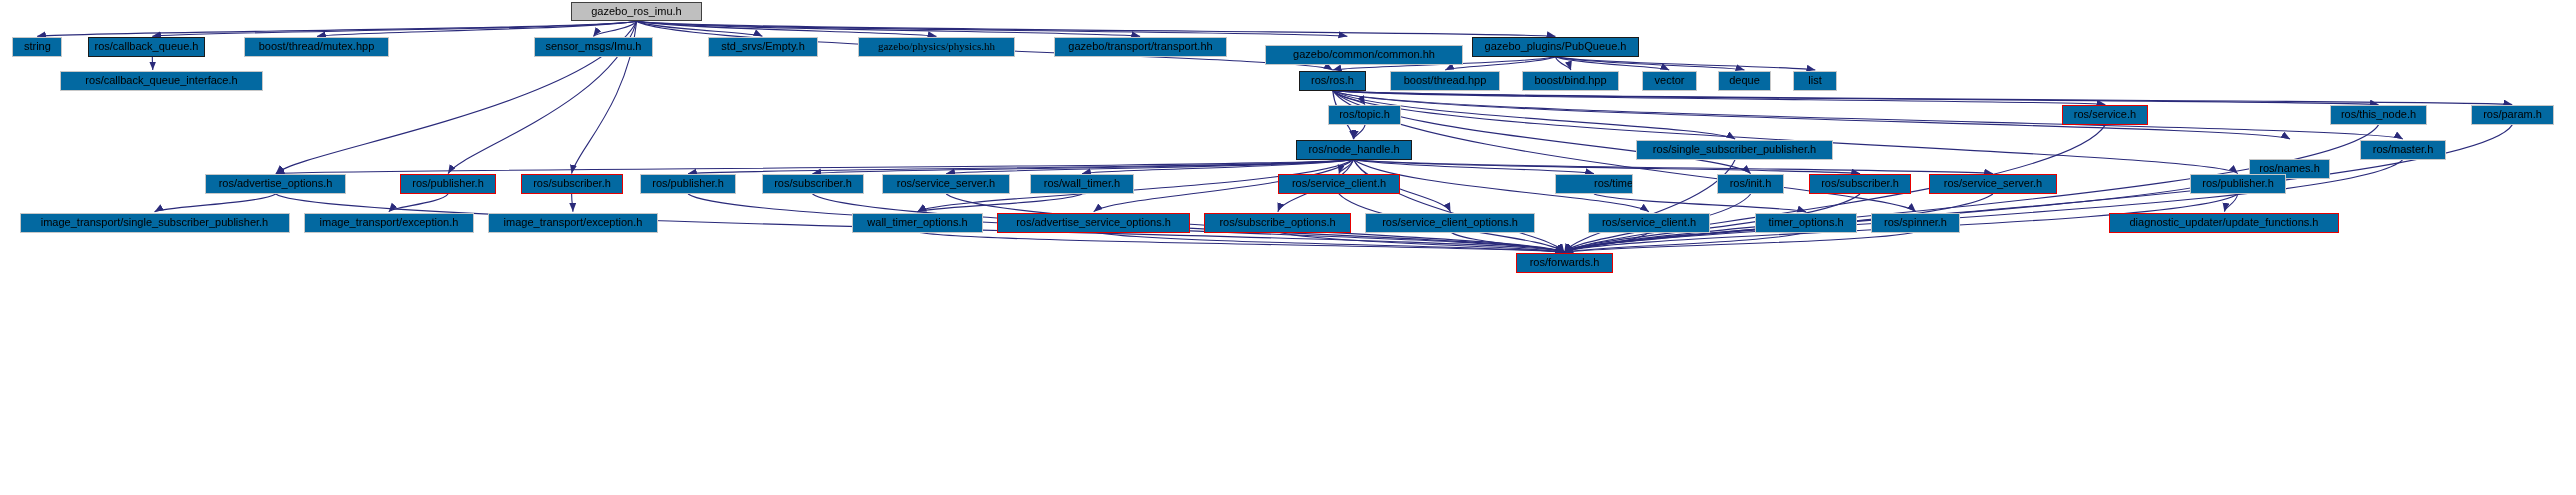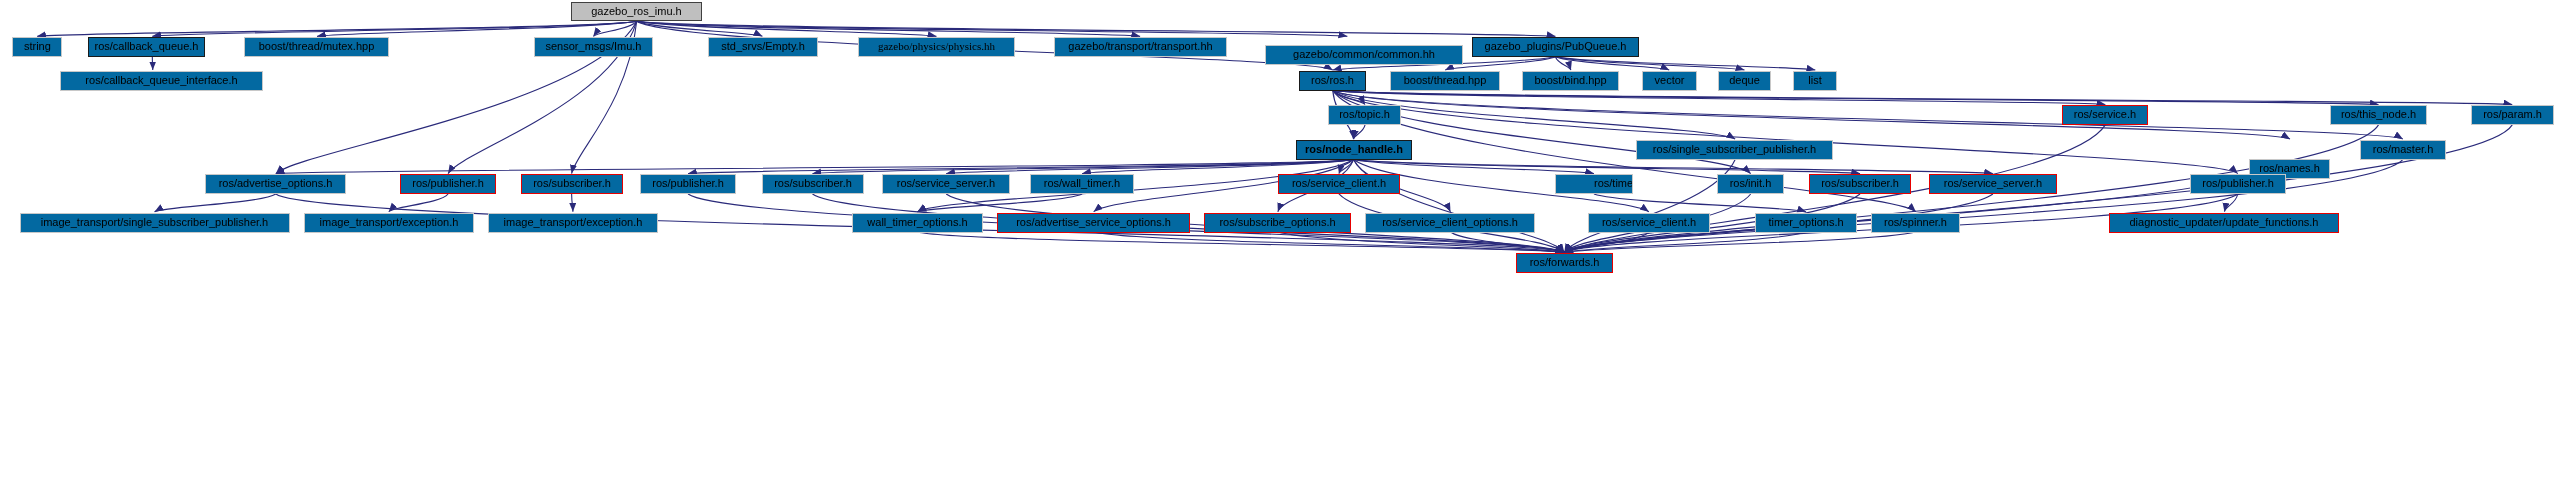--- a/index.html
+++ b/index.html
@@ -142,21 +142,21 @@
       <div class="node dark" style="left: 1299px; top: 71px; width: 67px;">ros/ros.h</div>
       <div class="node" style="left: 1390px; top: 71px; width: 110px;">boost/thread.hpp</div>
       <div class="node" style="left: 1522px; top: 71px; width: 97px;">boost/bind.hpp</div>
       <div class="node" style="left: 1642px; top: 71px; width: 55px;">vector</div>
       <div class="node" style="left: 1718px; top: 71px; width: 53px;">deque</div>
       <div class="node" style="left: 1793px; top: 71px; width: 44px;">list</div>
       <div class="node" style="left: 1328px; top: 105px; width: 73px;">ros/topic.h</div>
       <div class="node red" style="left: 2062px; top: 105px; width: 86px;">ros/service.h</div>
       <div class="node" style="left: 2330px; top: 105px; width: 97px;">ros/this_node.h</div>
       <div class="node" style="left: 2471px; top: 105px; width: 83px;">ros/param.h</div>
-      <div class="node dark" style="left: 1296px; top: 140px; width: 116px; font-weight: bold;">ros/node_handle.h</div>
+      <div class="node dark" style="left: 1296px; top: 140px; width: 116px;">ros/node_handle.h</div>
       <div class="node" style="left: 1636px; top: 140px; width: 197px;">ros/single_subscriber_publisher.h</div>
       <div class="node" style="left: 2249px; top: 140px; width: 81px; margin-top: 19px;">ros/names.h</div>
       <div class="node" style="left: 2360px; top: 140px; width: 86px;">ros/master.h</div>
       <div class="node" style="left: 205px; top: 174px; width: 141px;">ros/advertise_options.h</div>
       <div class="node red" style="left: 400px; top: 174px; width: 96px;">ros/publisher.h</div>
       <div class="node red" style="left: 521px; top: 174px; width: 102px;">ros/subscriber.h</div>
       <div class="node" style="left: 640px; top: 174px; width: 96px;">ros/publisher.h</div>
       <div class="node" style="left: 762px; top: 174px; width: 102px;">ros/subscriber.h</div>
       <div class="node" style="left: 882px; top: 174px; width: 128px;">ros/service_server.h</div>
       <div class="node" style="left: 1030px; top: 174px; width: 104px;">ros/wall_timer.h</div>

